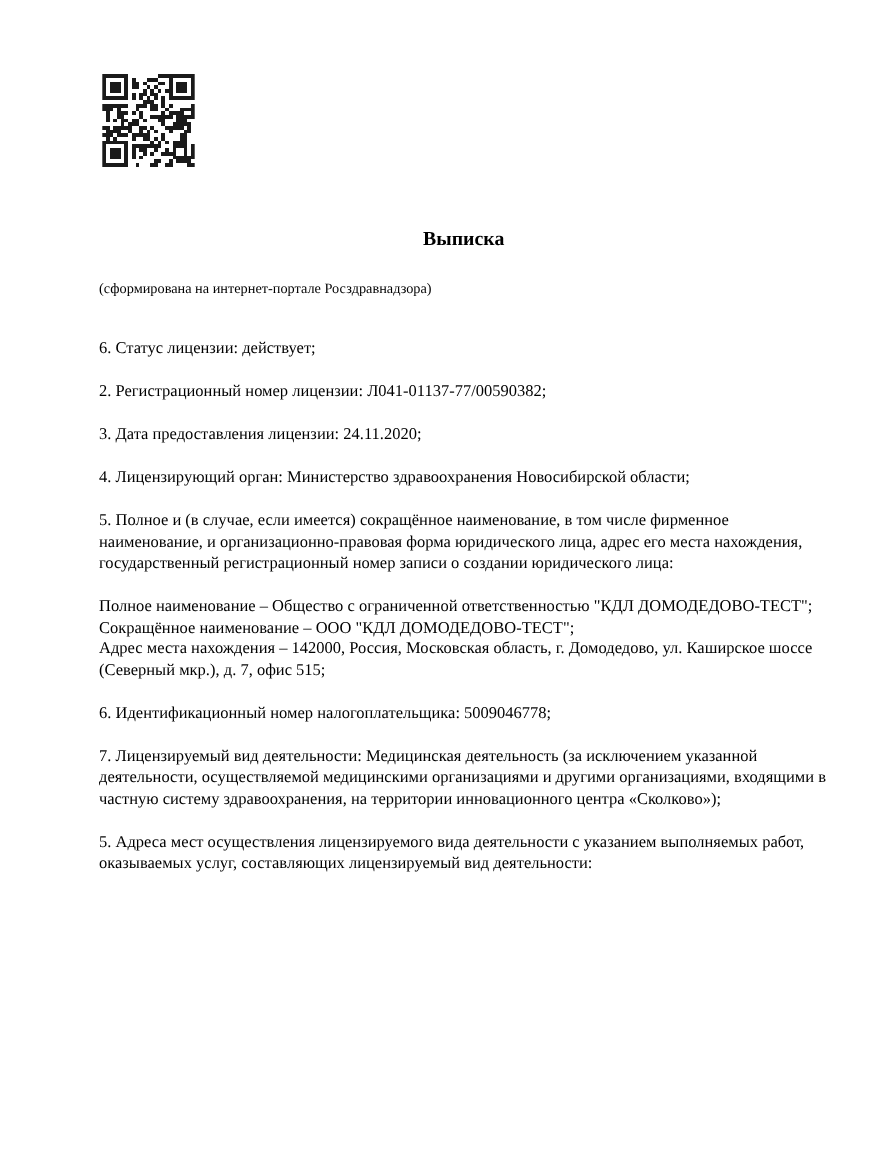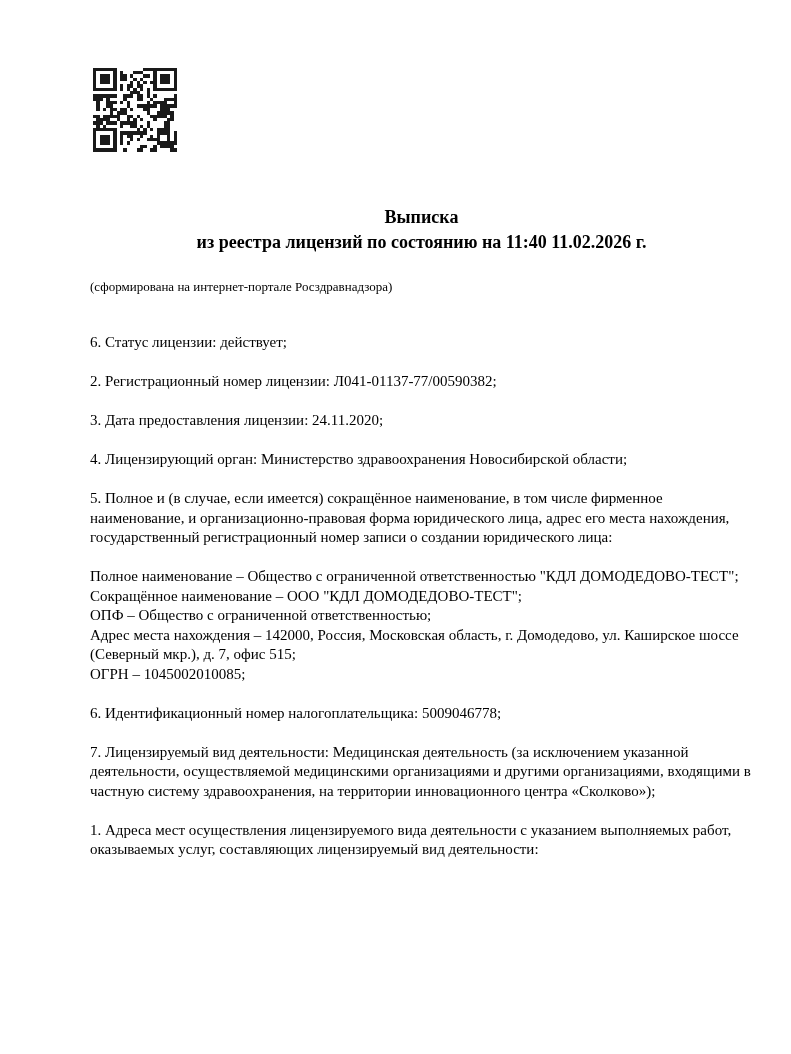--- a/index.html
+++ b/index.html
@@ -376,38 +376,35 @@
       <rect x="14" y="24" width="1" height="1" fill="#1a1a1a"></rect>
       <rect x="17" y="24" width="1" height="1" fill="#1a1a1a"></rect>
       <rect x="18" y="24" width="1" height="1" fill="#1a1a1a"></rect>
       <rect x="23" y="24" width="1" height="1" fill="#1a1a1a"></rect>
       <rect x="24" y="24" width="1" height="1" fill="#1a1a1a"></rect>
     </svg>
 
   <div class="content">
     <div class="title">
       <div>Выписка</div>
-      <div>из реестра лицензий по состоянию на 11:40 11.02.2026 г.</div>
     </div>
 
     <div class="subtitle">(сформирована на интернет-портале Росздравнадзора)</div>
 
     <div class="body-text">
       <p>6. Статус лицензии: действует;</p>
       <p>2. Регистрационный номер лицензии: Л041-01137-77/00590382;</p>
       <p>3. Дата предоставления лицензии: 24.11.2020;</p>
       <p>4. Лицензирующий орган: Министерство здравоохранения Новосибирской области;</p>
       <p>5. Полное и (в случае, если имеется) сокращённое наименование, в том числе фирменное наименование, и организационно-правовая форма юридического лица, адрес его места нахождения, государственный регистрационный номер записи о создании юридического лица:</p>
 
       <div class="org-block">
         <div>Полное наименование – Общество с ограниченной ответственностью "КДЛ ДОМОДЕДОВО-ТЕСТ";</div>
         <div>Сокращённое наименование – ООО "КДЛ ДОМОДЕДОВО-ТЕСТ";</div>
-        <div>ОПФ – Общество с ограниченной ответственностью;</div>
         <div>Адрес места нахождения – 142000, Россия, Московская область, г. Домодедово, ул. Каширское шоссе (Северный мкр.), д. 7, офис 515;</div>
-        <div>ОГРН – 1045002010085;</div>
       </div>
 
       <p>6. Идентификационный номер налогоплательщика: 5009046778;</p>
       <p>7. Лицензируемый вид деятельности: Медицинская деятельность (за исключением указанной деятельности, осуществляемой медицинскими организациями и другими организациями, входящими в частную систему здравоохранения, на территории инновационного центра «Сколково»);</p>
-      <p>1. Адреса мест осуществления лицензируемого вида деятельности с указанием выполняемых работ, оказываемых услуг, составляющих лицензируемый вид деятельности:</p>
+      <p>5. Адреса мест осуществления лицензируемого вида деятельности с указанием выполняемых работ, оказываемых услуг, составляющих лицензируемый вид деятельности:</p>
     </div>
   </div>
 </div>
 
 </body></html>

